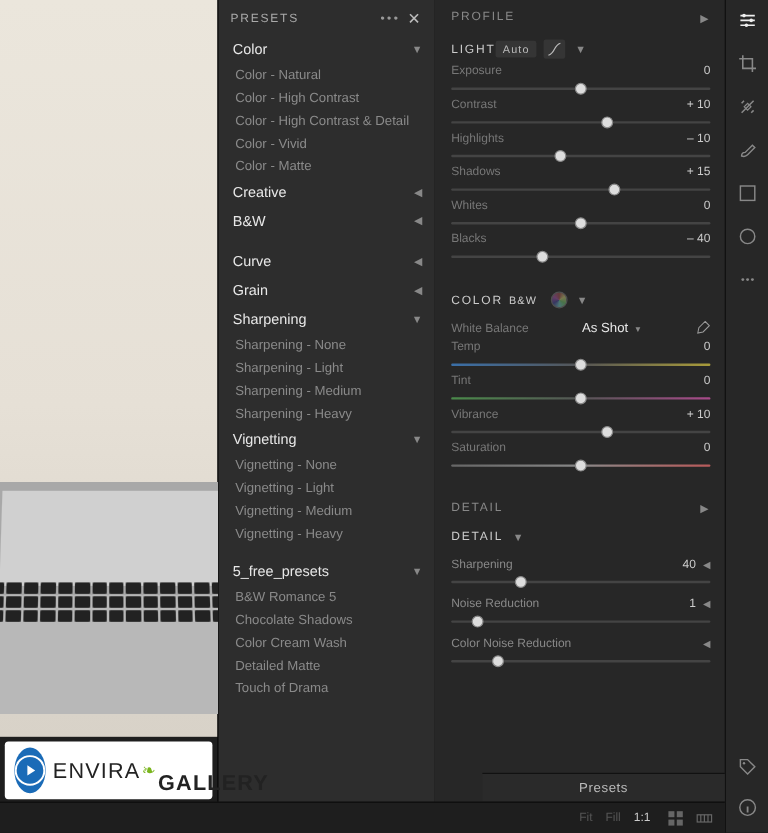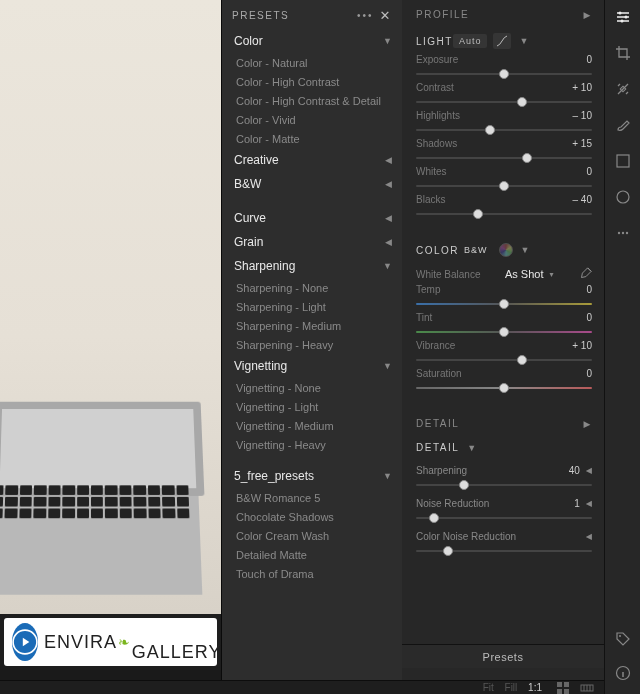--- a/index.html
+++ b/index.html
@@ -1,27 +1,27 @@
 <!DOCTYPE html>
 <html><head>
 <meta charset="utf-8">
 <style>
   * { box-sizing: border-box; margin: 0; padding: 0; font-family: -apple-system, BlinkMacSystemFont, "Segoe UI", sans-serif; }
   body { background: #1a1a1a; width: 640px; height: 694px; overflow: hidden; color: #888; font-size: 11px; display: flex; }
-  .preview-col { width: 222px; background: #1e1e1e; position: relative; border-right: 1px solid #0a0a0a; display: flex; flex-direction: column; text-align: right; }
+  .preview-col { width: 182px; background: #1e1e1e; position: relative; border-right: 1px solid #0a0a0a; display: flex; flex-direction: column; text-align: right; }
   .preview-img { flex: 1; background: linear-gradient(180deg, #ebe6dc 0%, #e6e0d6 55%, #d8d2c8 100%); position: relative; overflow: hidden; }
   .laptop { position: absolute; bottom: 20px; left: -20px; width: 220px; height: 120px; background: #b8b8b8; border-radius: 4px 4px 0 0; transform: perspective(400px) rotateX(8deg); }
   .laptop::before { content: ""; position: absolute; top: -80px; left: 10px; width: 200px; height: 85px; background: #d0d0d0; border: 8px solid #a8a8a8; border-radius: 3px; }
   .keys { position: absolute; top: 10px; left: 10px; right: 10px; bottom: 10px; display: grid; grid-template-columns: repeat(14, 1fr); grid-auto-rows: 10px; gap: 2px; }
   .keys span { background: #222; border-radius: 1px; }
   .logo-strip { height: 48px; background: #fff; display: flex; align-items: center; padding: 0 8px; border-radius: 3px; margin: 4px; }
   .logo-circ { width: 38px; height: 38px; border-radius: 50%; background: #1a6bb7; display: flex; align-items: center; justify-content: center; margin-right: 6px; }
   .logo-circ svg { width: 26px; height: 26px; }
   .logo-text { display: flex; align-items:center; font-size: 18px; letter-spacing: 1px; color: #222; font-weight:300;}
-  .logo-text b { font-weight: 400; margin-top: 20px; }
+  .logo-text b { font-weight: 700; margin-top: 20px; }
   .leaf { color:#7ab51d; font-size:14px; margin:0 1px;}
   .filmstrip-bar { height: 24px; background: #1a1a1a; }
   .presets-col { width: 180px; background: #2d2d2d; display: flex; flex-direction: column; }
   .presets-head { display: flex; align-items: center; padding: 8px 10px 6px; letter-spacing: 1.5px; font-size: 10px; color: #aaa; }
   .presets-head .sp { flex: 1; }
   .dots { letter-spacing: 2px; margin-right: 6px; cursor:pointer; color:#999;}
   .close-x { cursor:pointer; color:#bbb; font-size:13px;}
   .preset-list { flex: 1; overflow: hidden; padding: 0 4px 0 12px; }
   .pg-head { display: flex; align-items: center; padding: 5px 6px 5px 0; font-size: 12px; color: #e8e8e8; cursor:pointer; }
   .pg-head .sp { flex: 1; }
@@ -57,21 +57,21 @@
   .detail-row{display:flex;align-items:center;padding:0 12px 0 14px; margin-top:8px;}
   .detail-row .lbl{font-size:10px;color:#888;flex:1;}
   .detail-row .val{font-size:10px;color:#ccc;margin-right:6px;}
   .mini-caret{font-size:8px;color:#888; cursor:pointer;}
   .detail-track{position:relative;height:12px;margin:2px 12px 0 14px;}
   .tools-col { width: 36px; background: #272727; border-left: 1px solid #111; display: flex; flex-direction: column; align-items: center; padding-top: 8px; gap: 18px; }
   .tool { width: 18px; height: 18px; color: #888; cursor:pointer; display:flex; align-items:center; justify-content:center;}
   .tool.active { color: #eee; }
   .tool svg { width:16px; height:16px; }
   .tools-bottom { margin-top:auto; padding-bottom:12px; display:flex; flex-direction:column; align-items:center; gap:16px;}
-  .bottom-bar { position: absolute; bottom: 0; left: 0; width: 604px; height: 14px; background: #1e1e1e; border-top: 1px solid #0d0d0d; display: flex; align-items: center; padding: 0 10px; font-size: 10px; color: #777; }
+  .bottom-bar { position: absolute; bottom: 0; left: 0; width: 604px; height: 26px; background: #1e1e1e; border-top: 1px solid #0d0d0d; display: flex; align-items: center; padding: 0 10px; font-size: 10px; color: #777; }
   .bottom-bar .sp { flex: 1; }
   .zoom-opts span { margin: 0 4px; color:#555; cursor:pointer;}
   .zoom-opts .act { color: #ccc; }
   .bb-ic { width:14px; height:14px; margin-left:10px; cursor:pointer; display:flex;align-items:center;justify-content:center;}
   .presets-tab { position:absolute; bottom:26px; left:402px; width:202px; height:24px; background:#2a2a2a; border-top:1px solid #111; display:flex; align-items:center; justify-content:center; font-size:11px; color:#bbb; letter-spacing:0.5px;}
 </style>
 </head>
 <body>
 
 <div class="preview-col">

